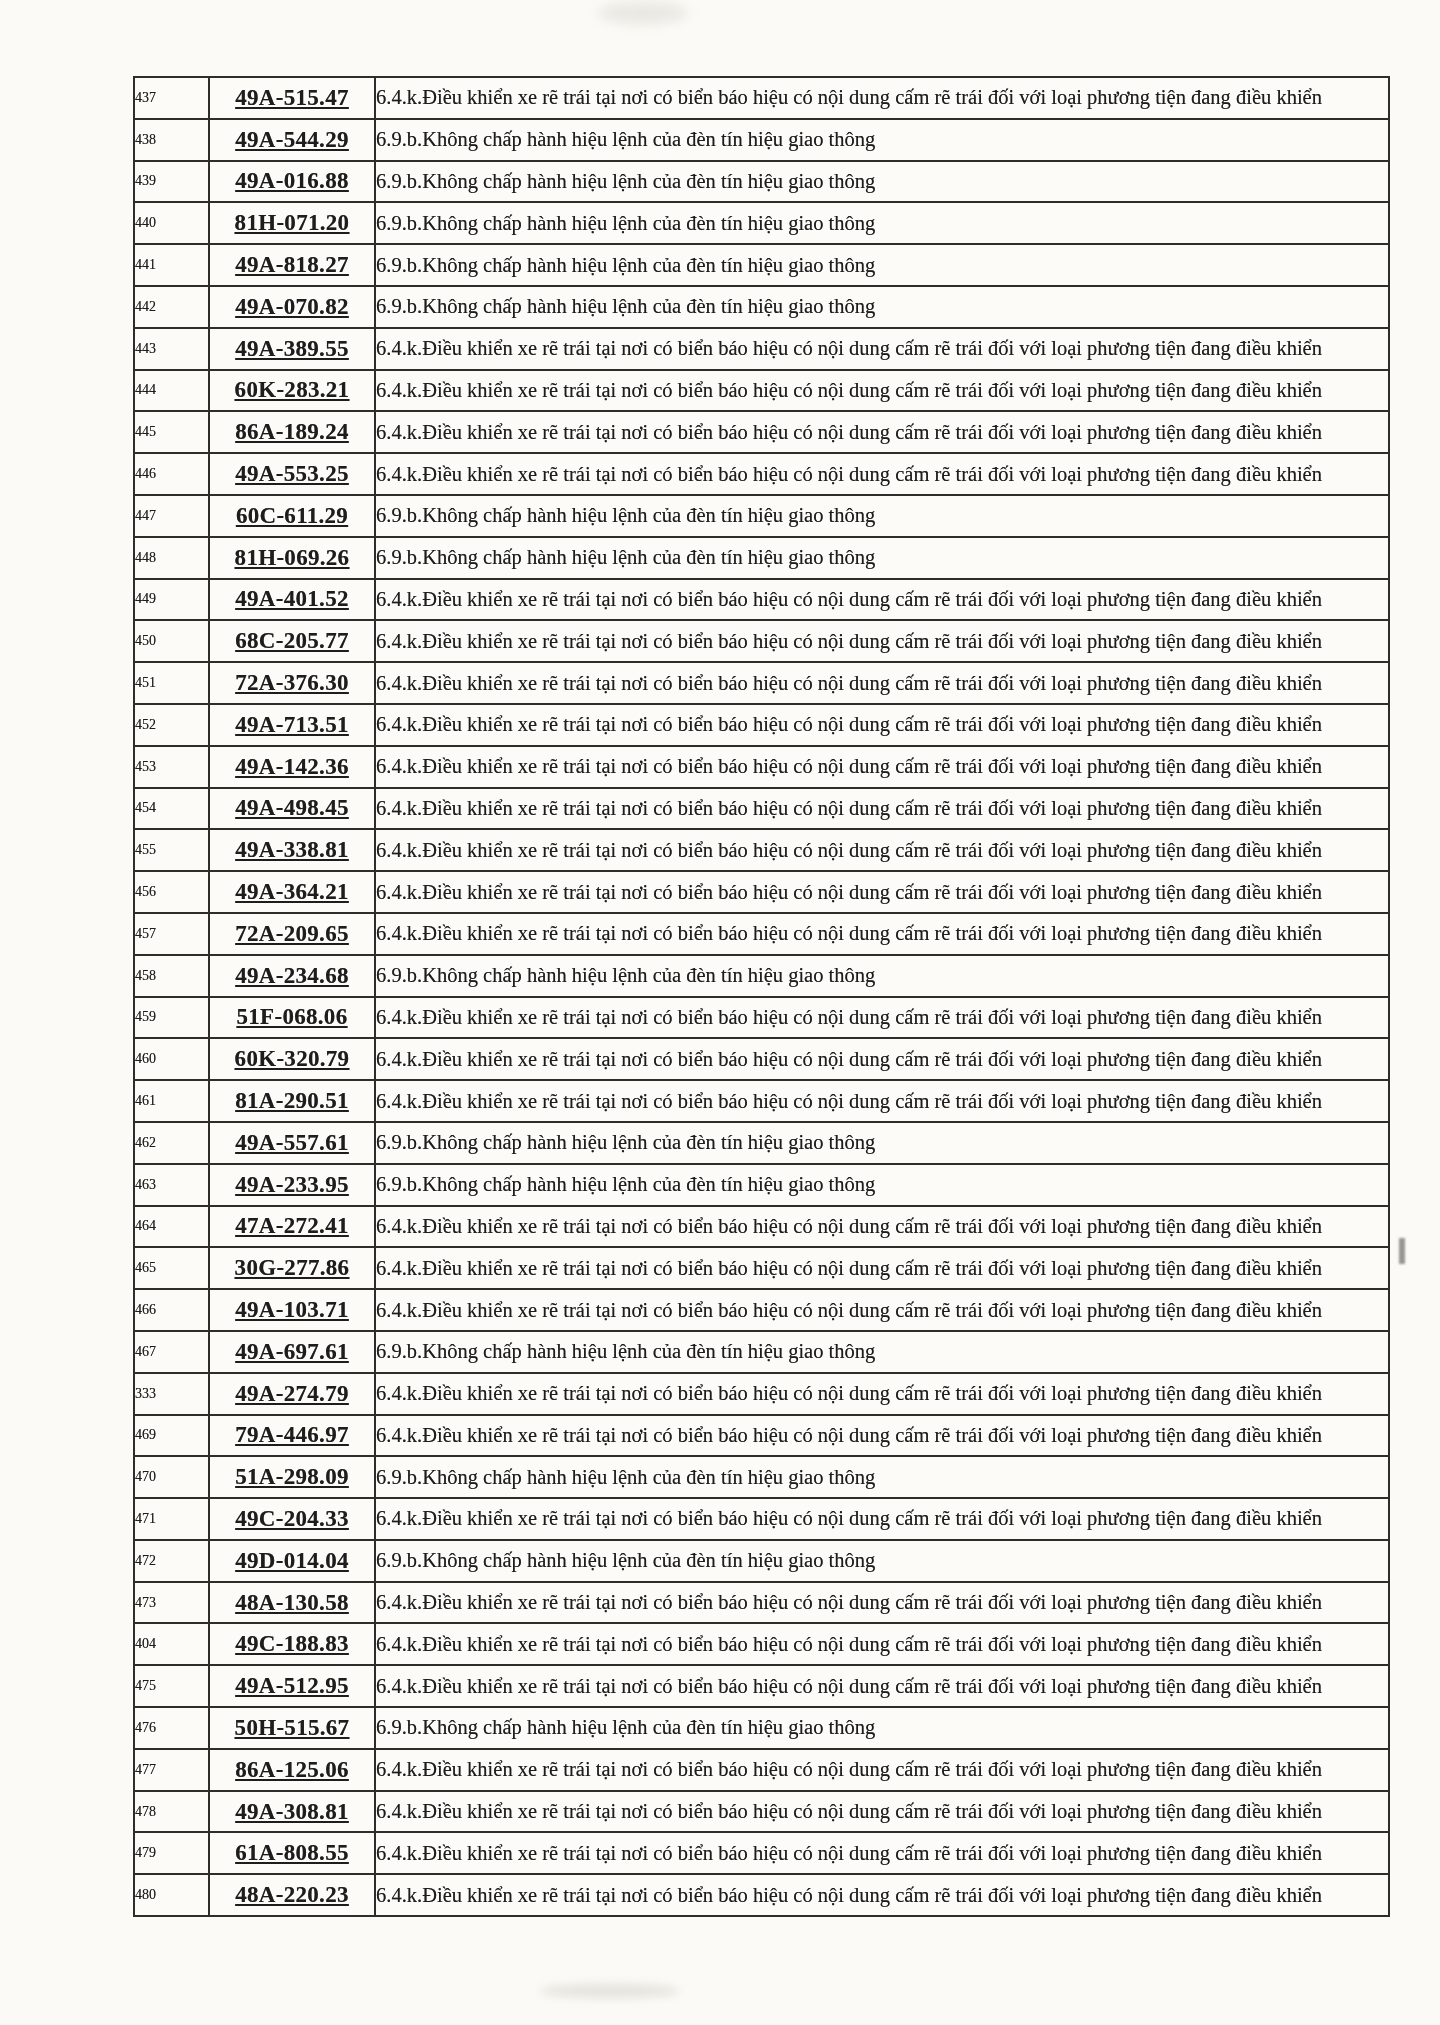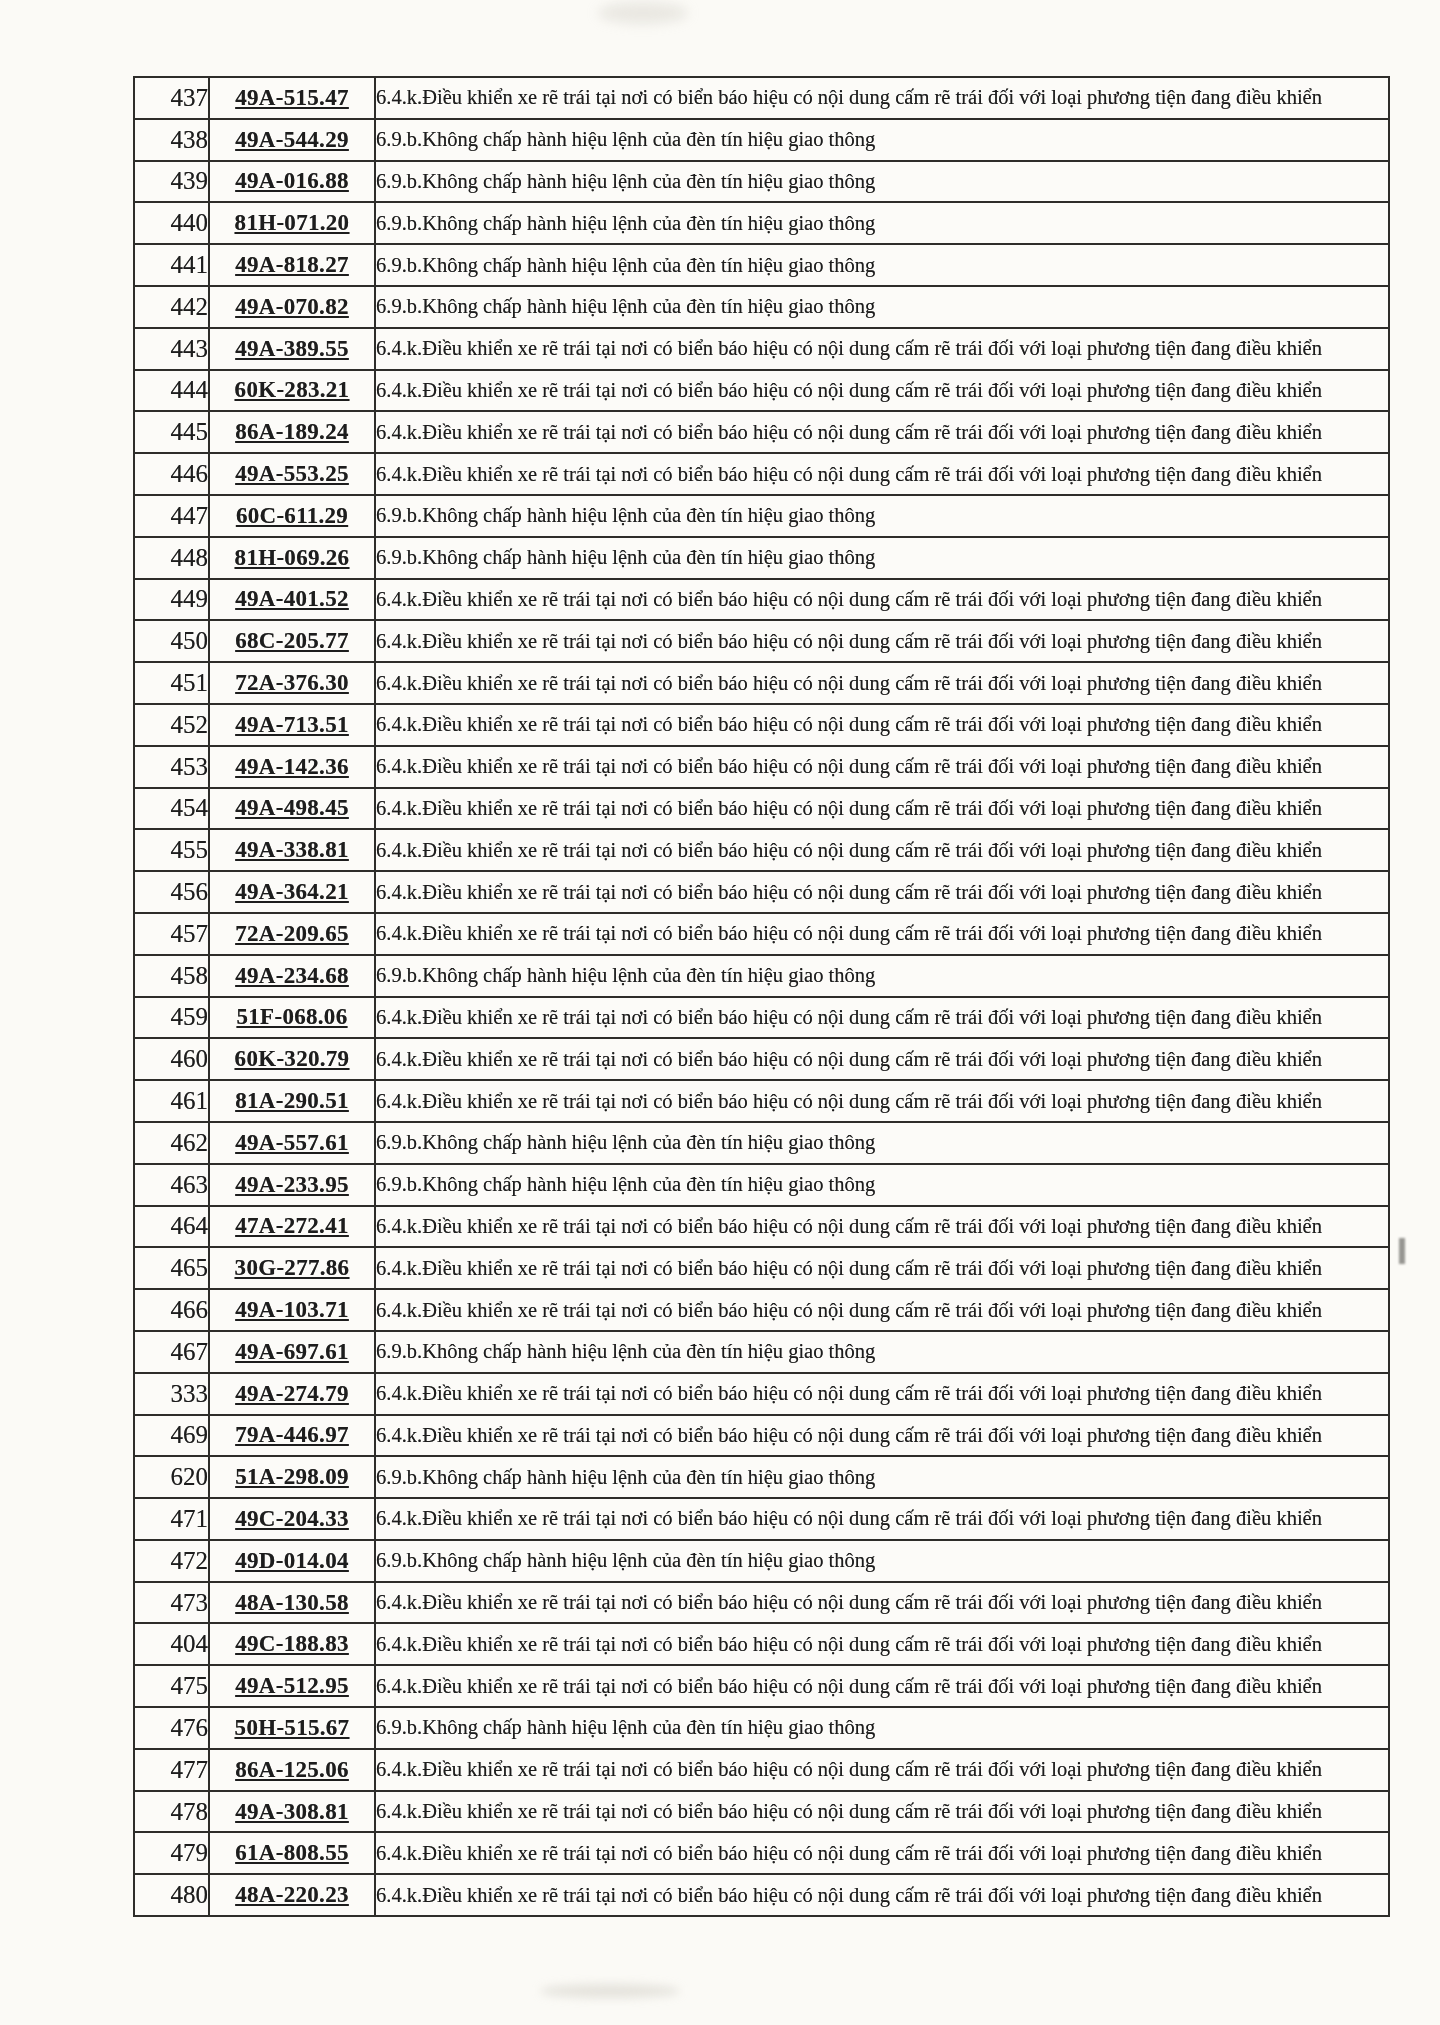--- a/index.html
+++ b/index.html
@@ -32,22 +32,22 @@
     height: 39.8px;
     padding: 0;
     vertical-align: middle;
     background: #fcfbf8;
     text-shadow: 0 0 0.5px rgba(20,20,20,0.55);
     white-space: nowrap;
     overflow: hidden;
   }
   td.c-no {
     width: 73px;
-    text-align: right;
-    font-size: 25px;
+    text-align: left;
+    font-size: 14px;
   }
   td.c-plate {
     width: 164px;
     text-align: center;
     font-weight: bold;
     font-size: 23px;
     letter-spacing: 0.3px;
     text-decoration: underline;
   }
   td.c-viol {
@@ -246,21 +246,21 @@
           <td class="c-no">333</td>
           <td class="c-plate">49A-274.79</td>
           <td class="c-viol">6.4.k.Điều khiển xe rẽ trái tại nơi có biển báo hiệu có nội dung cấm rẽ trái đối với loại phương tiện đang điều khiển</td>
         </tr>
         <tr>
           <td class="c-no">469</td>
           <td class="c-plate">79A-446.97</td>
           <td class="c-viol">6.4.k.Điều khiển xe rẽ trái tại nơi có biển báo hiệu có nội dung cấm rẽ trái đối với loại phương tiện đang điều khiển</td>
         </tr>
         <tr>
-          <td class="c-no">620</td>
+          <td class="c-no">470</td>
           <td class="c-plate">51A-298.09</td>
           <td class="c-viol">6.9.b.Không chấp hành hiệu lệnh của đèn tín hiệu giao thông</td>
         </tr>
         <tr>
           <td class="c-no">471</td>
           <td class="c-plate">49C-204.33</td>
           <td class="c-viol">6.4.k.Điều khiển xe rẽ trái tại nơi có biển báo hiệu có nội dung cấm rẽ trái đối với loại phương tiện đang điều khiển</td>
         </tr>
         <tr>
           <td class="c-no">472</td>

